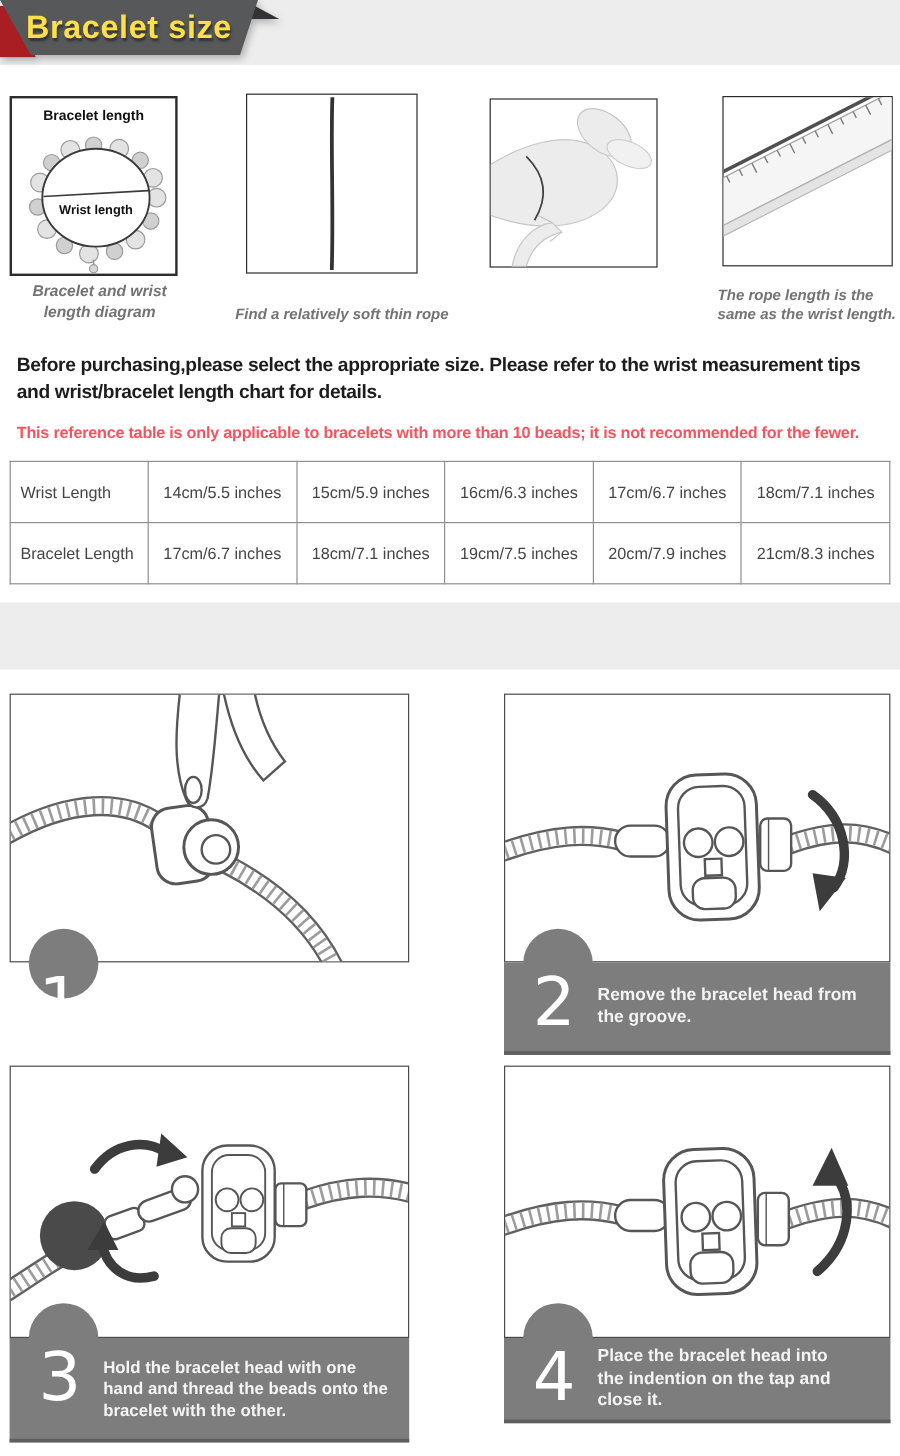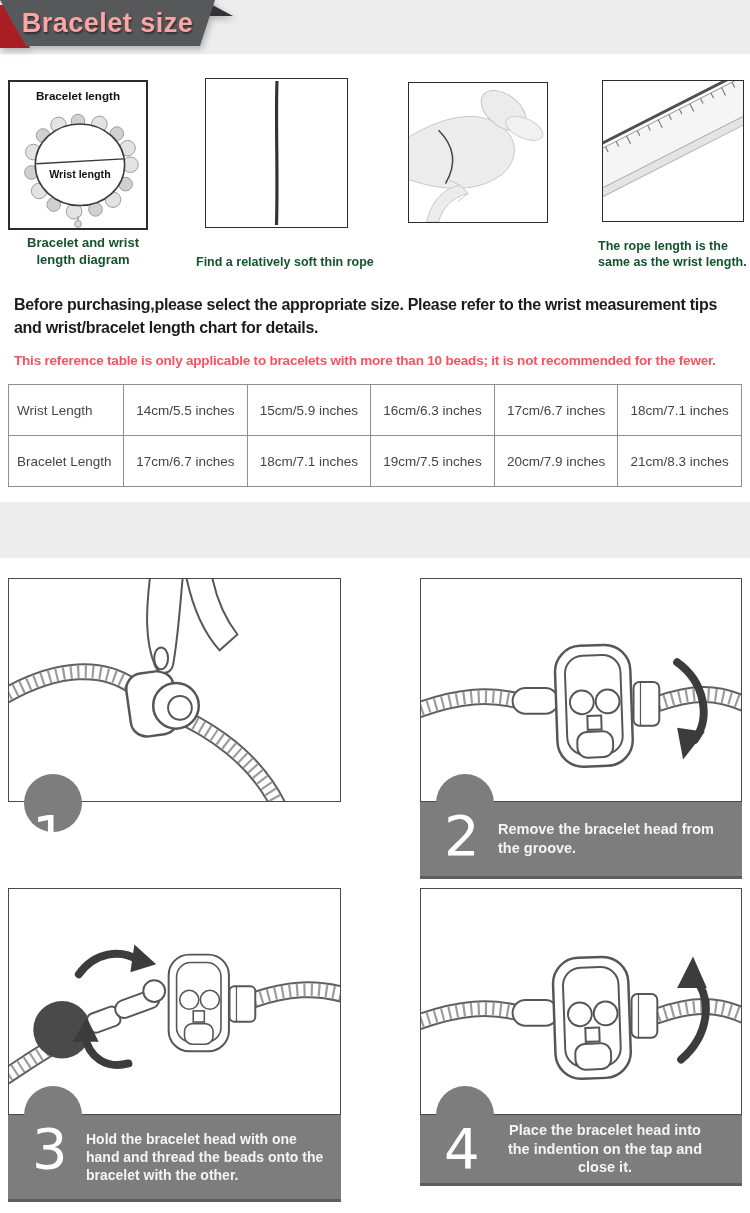--- a/index.html
+++ b/index.html
@@ -20,29 +20,29 @@
   .band.b1{top:0;}
   .band.b2{top:502px;height:56px;}
 
   
   .ribbon{position:absolute;left:0;width:240px;height:50px;filter:drop-shadow(2px 3px 3px rgba(0,0,0,.25));}
   .ribbon .red{position:absolute;left:0;top:5px;width:30px;height:43px;background:var(--accent_red);
     clip-path:polygon(0 0,30% 0,100% 100%,0 100%);}
   .ribbon .body{position:absolute;left:0;top:0;width:215px;height:46px;background:var(--ribbon_gray);
     clip-path:polygon(0 0,100% 0,93% 100%,12% 100%);
     display:flex;align-items:center;justify-content:center;}
-  .ribbon .body span{color:#fca5a5;font-size:27px;font-weight:bold;letter-spacing:.5px;
+  .ribbon .body span{color:#fde047;font-size:27px;font-weight:bold;letter-spacing:.5px;
     text-shadow:1px 2px 2px rgba(0,0,0,.45);}
   .ribbon .fold{position:absolute;left:205px;top:1px;width:28px;height:15px;background:var(--ribbon_fold);
     clip-path:polygon(0 0,100% 100%,0 100%);}
 
   
   .mbox{position:absolute;background:#fff;border:2px solid #2c2c2c;}
   .mbox svg{display:block;width:100%;height:100%;}
-  .mcap{position:absolute;color:#14532d;font-weight:bold;font-size:12.5px;line-height:1.28;}
+  .mcap{position:absolute;color:#737373;font-weight:bold;font-size:12.5px;line-height:1.28;font-style:italic;}
 
   
   .intro{position:absolute;left:14px;top:294px;width:728px;font-size:16px;font-weight:bold;
     color:#1c1c1c;line-height:1.42;letter-spacing:-0.3px;}
   .warning{position:absolute;left:14px;top:353px;width:736px;font-size:13.5px;font-weight:bold;
     color:var(--warning_red);white-space:nowrap;letter-spacing:-0.2px;}
 
   
   table.size{position:absolute;left:8px;top:384px;width:734px;border-collapse:collapse;}
   table.size td{border:1px solid #8f8f8f;height:51px;font-size:13.5px;color:#454545;text-align:center;}
@@ -287,18 +287,18 @@
         <line x1="136" y1="126" x2="160" y2="126" stroke="#565656" stroke-width="2"></line>
         <use href="#clasp" transform="translate(172 130) rotate(-2)"></use>
         <rect x="212" y="106" width="26" height="44" rx="6" class="ln"></rect>
         <line x1="219" y1="106" x2="219" y2="150" stroke="#565656" stroke-width="1.2"></line>
         <path d="M262 172 C 290 148, 294 112, 276 90" class="arrow"></path>
         <polygon points="258,100 274,68 288,100" class="ah"></polygon>
       </svg>
     </div>
     <div class="step-bump" style="top:198px;"></div>
     <div class="step-bar" style="top:227px;height:71px;">
-      <div class="step-text" style="max-width:300px;text-align:center;">Place the bracelet head into the indention on the tap and close it.</div>
+      <div class="step-text" style="max-width:300px;">Place the bracelet head into the indention on the tap and close it.</div>
     </div>
     <div class="step-num" style="top:233px;">4</div>
   </div>
 
 </div>
 
 </body></html>

